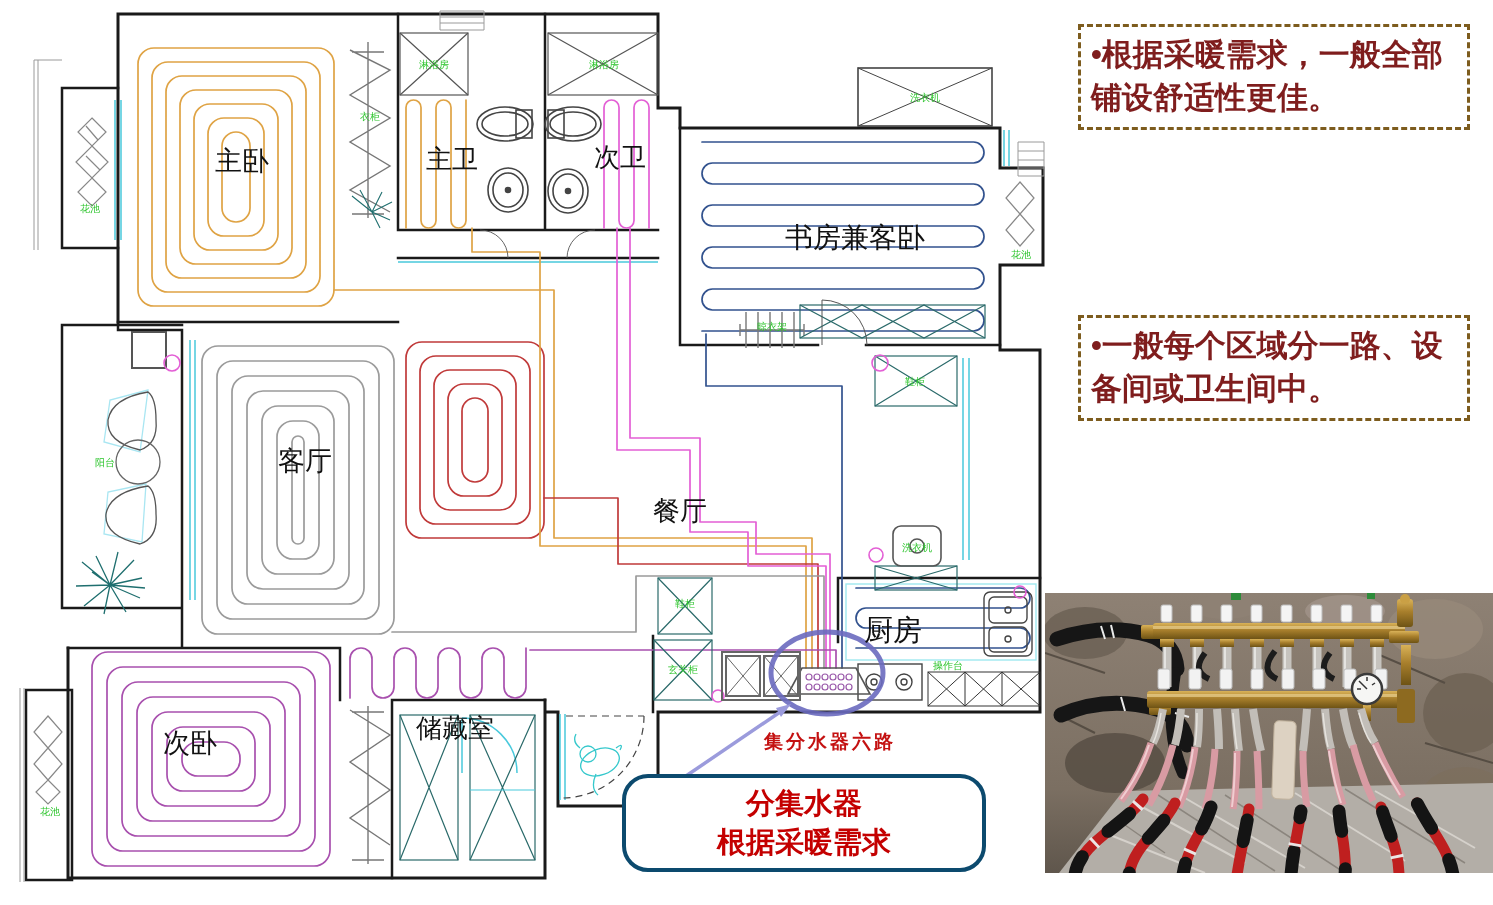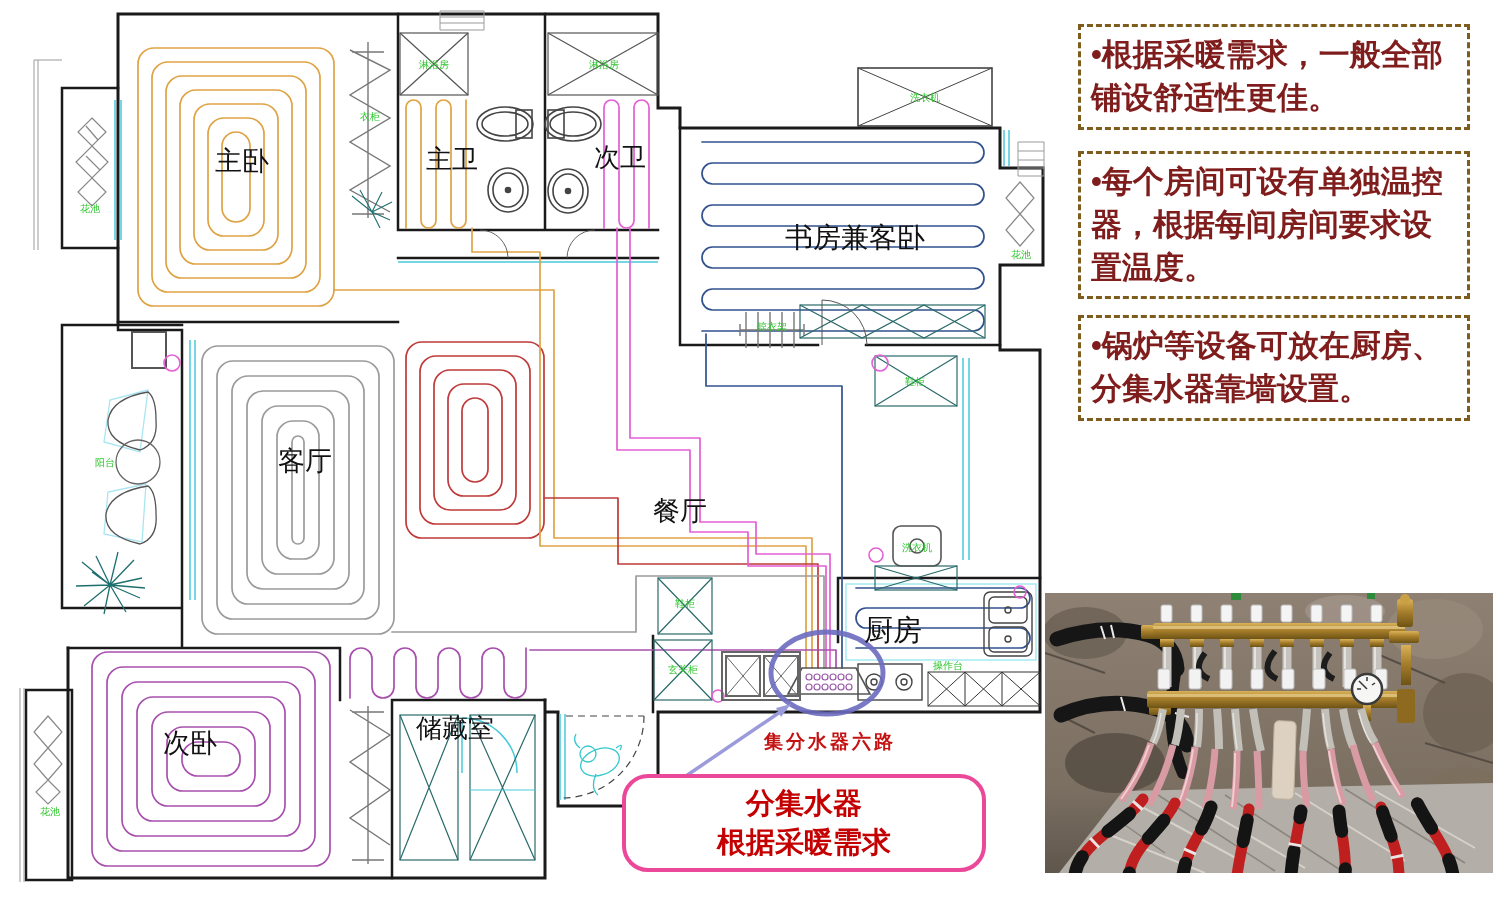--- a/index.html
+++ b/index.html
@@ -6,21 +6,21 @@
   #stage{position:relative;width:1493px;height:905px;background:#fff;overflow:hidden;
          font-family:"Liberation Sans", sans-serif;}
   
   .note{position:absolute;left:1078px;width:366px;border:3px dashed #7d5c1e;background:#fff;
         padding:7px 10px;font-size:31px;line-height:1.38;font-weight:600;color:#7f1d1d;
         font-family:"Liberation Sans", sans-serif;letter-spacing:0px;}
   
   #manifold-note{position:absolute;left:764px;top:729px;font-size:19px;font-weight:bold;
         color:#c41111;letter-spacing:3px;}
   
-  #callout{position:absolute;left:622px;top:774px;width:356px;height:90px;border:4px solid #ec4899;
+  #callout{position:absolute;left:622px;top:774px;width:356px;height:90px;border:4px solid #0c4a6e;
         border-radius:26px;display:flex;flex-direction:column;align-items:center;justify-content:center;
         color:#c40000;font-weight:bold;font-size:29px;line-height:1.35;background:#fff;}
   #photo-wrap{position:absolute;left:1045px;top:593px;width:448px;height:280px;overflow:hidden;}
   svg text{font-family:"Liberation Serif", serif;}
   .roomlabel{fill:#111;}
   .greenlabel{fill:#2ec52e;font-size:10px;font-family:"Liberation Sans",sans-serif;}
 </style>
 </head>
 <body>
 
@@ -243,22 +243,21 @@
       <text class="greenlabel" x="685" y="607">鞋柜</text>
       <text class="greenlabel" x="683" y="673">玄关柜</text>
       <text class="greenlabel" x="90" y="212">花池</text>
       <text class="greenlabel" x="50" y="815">花池</text>
       <text class="greenlabel" x="1021" y="258">花池</text>
       <text class="greenlabel" x="772" y="330">晾衣架</text>
     </g>
   </svg>
 
   <div class="note" style="top:24px;min-height:78px;">•根据采暖需求，一般全部铺设舒适性更佳。</div>
-  <div class="note" style="top:151px;min-height:120px;">•每个房间可设有单独温控器，根据每间房间要求设置温度。</div>
-  <div class="note" style="top:315px;min-height:80px;">•锅炉等设备可放在厨房、分集水器靠墙设置。</div>
+  <div class="note" style="top:315px;min-height:80px;">•一般每个区域分一路、设备间或卫生间中。</div>
 
   <div id="manifold-note">集分水器六路</div>
   <div id="callout">
     <div>分集水器</div>
     <div>根据采暖需求</div>
   </div>
 
   <div id="photo-wrap">
     <svg width="448" height="280" viewBox="0 0 448 280">
       <defs>

